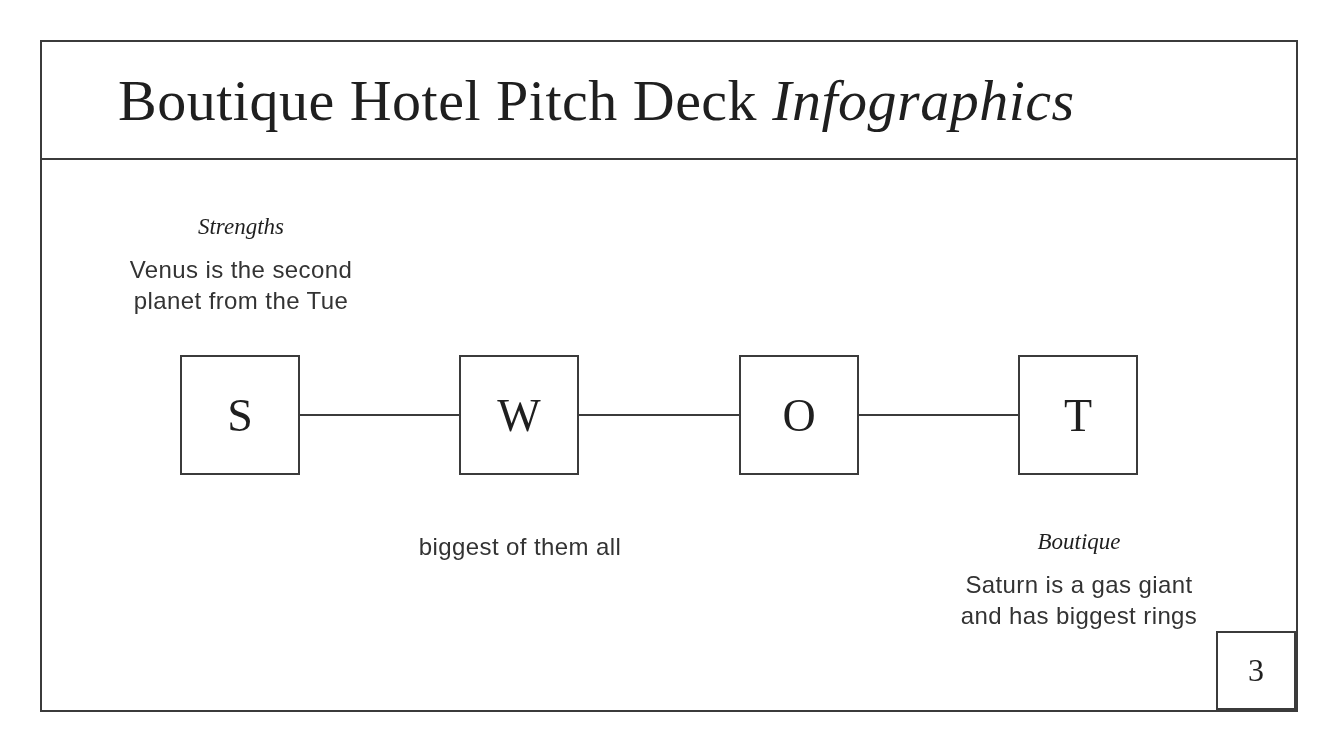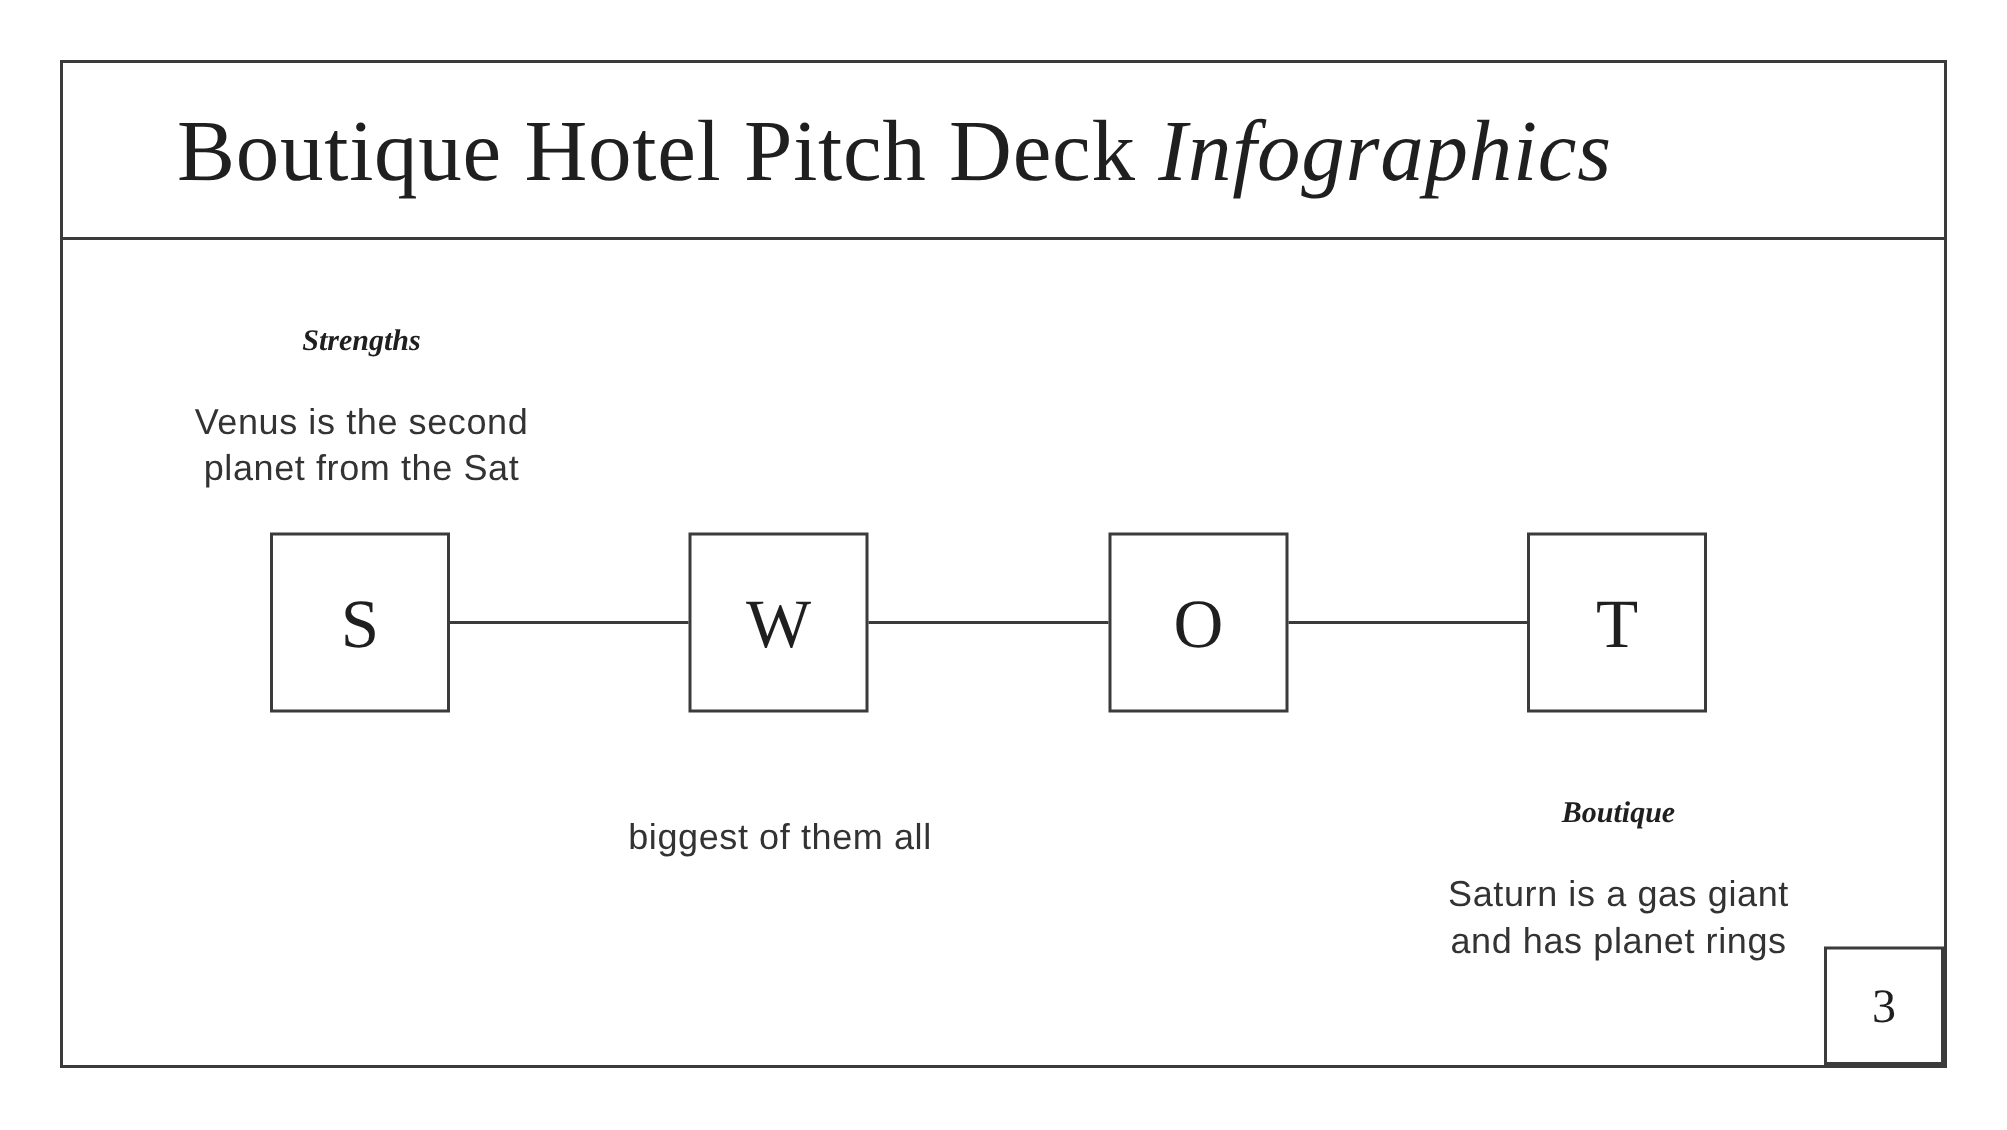--- a/index.html
+++ b/index.html
@@ -51,25 +51,25 @@
   .label-block{position:absolute;text-align:center;z-index:1;}
   .label-top{top:166px;}
   .label-bottom{top:481px;}
   .lb-strengths{left:38px;width:322px;}
   .lb-opportunities{left:597px;width:322px;}
   .lb-weaknesses{left:307px;width:342px;}
   .lb-threats{left:866px;width:342px;}
 
   .label-heading{
     font-family:"Liberation Serif", serif;
-    font-style:italic;font-weight:700;
-    font-size:20px;line-height:38px;color:var(--text);
+    font-style:italic;font-weight:400;
+    font-size:23px;line-height:38px;color:var(--text);
   }
   .label-desc{
-    margin-top:20px;
+    margin-top:8px;
     font-size:24px;line-height:31px;letter-spacing:0.4px;
     color:var(--body-text);
   }
 
   .page-box{
     position:absolute;right:0;bottom:0;width:80px;height:79px;
     border:2px solid var(--border);background:var(--bg);
     display:flex;align-items:center;justify-content:center;z-index:3;
   }
   .page-number{
@@ -84,21 +84,21 @@
 
   <div class="title-band">
     <h1 class="slide-title"><span>Boutique Hotel Pitch Deck</span>
       <span class="title-italic">Infographics</span></h1>
   </div>
 
   <div class="label-block label-top lb-strengths">
     <div class="label-heading">Strengths</div>
     <div class="label-desc">
       <div>Venus is the second</div>
-      <div>planet from the Sat</div>
+      <div>planet from the Tue</div>
     </div>
   </div>
 
 
   <div class="connector"></div>
 
   <div class="swot-box box-s">
     <span class="swot-letter">S</span>
   </div>
   <div class="swot-box box-w">
@@ -114,21 +114,21 @@
   <div class="label-block label-bottom lb-weaknesses">
     <div class="label-desc">
       <div>biggest of them all</div>
     </div>
   </div>
 
   <div class="label-block label-bottom lb-threats">
     <div class="label-heading">Boutique</div>
     <div class="label-desc">
       <div>Saturn is a gas giant</div>
-      <div>and has planet rings</div>
+      <div>and has biggest rings</div>
     </div>
   </div>
 
   <div class="page-box">
     <span class="page-number">3</span>
   </div>
 
 </div>
 
 </body></html>

